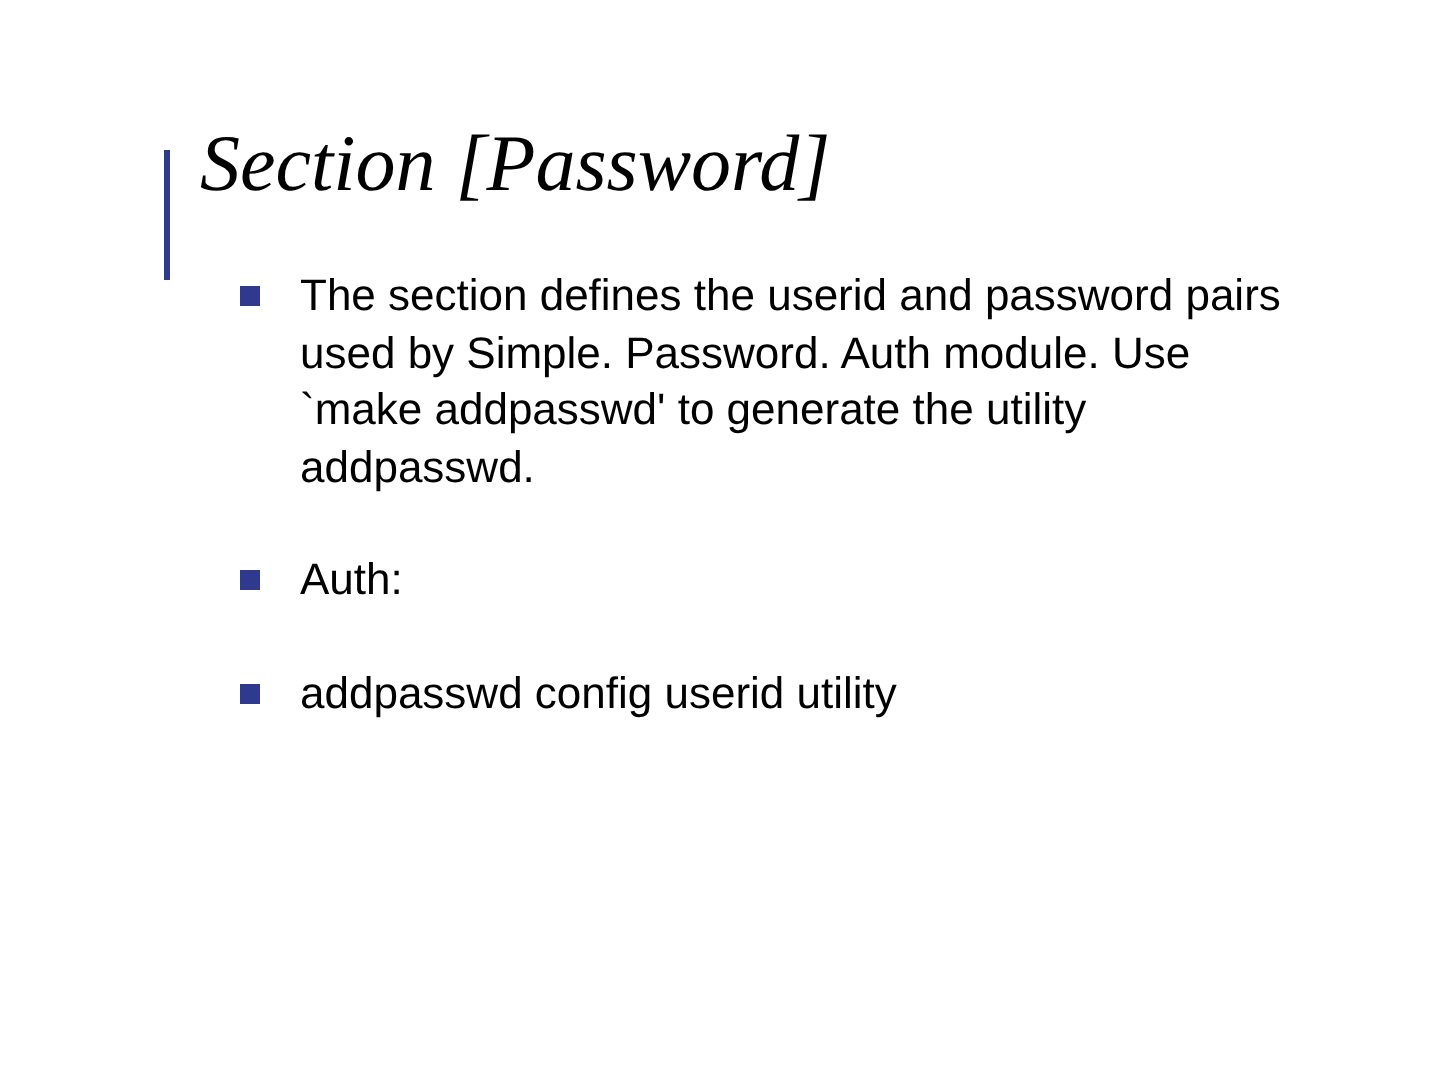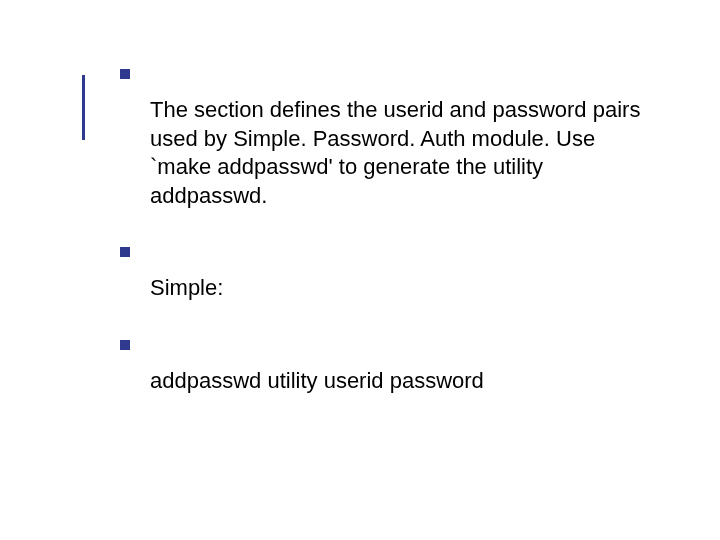--- a/index.html
+++ b/index.html
@@ -49,41 +49,41 @@
     width: 10px;
     height: 10px;
     background: #2f3a8f;
     margin-top: 9px;
     margin-right: 20px;
   }
   .text {
     flex: 1 1 auto;
     font-size: 22px;
     line-height: 1.3;
-    margin-top: 36px;
   }
 </style>
 </head>
 <body>
 
 <div class="slide">
   <div class="accent-bar"></div>
+  <h1 class="title">Section [Password]</h1>
 
   <div class="body">
 
     <div class="item">
       <div class="bullet"></div>
       <div class="text">The section defines the userid and password pairs used by Simple. Password. Auth module. Use `make addpasswd' to generate the utility addpasswd.</div>
     </div>
 
     <div class="item">
       <div class="bullet"></div>
-      <div class="text">Simple:</div>
+      <div class="text">Auth:</div>
     </div>
 
     <div class="item">
       <div class="bullet"></div>
-      <div class="text">addpasswd utility userid password</div>
+      <div class="text">addpasswd config userid utility</div>
     </div>
 
 
   </div>
 </div>
 
 </body></html>

